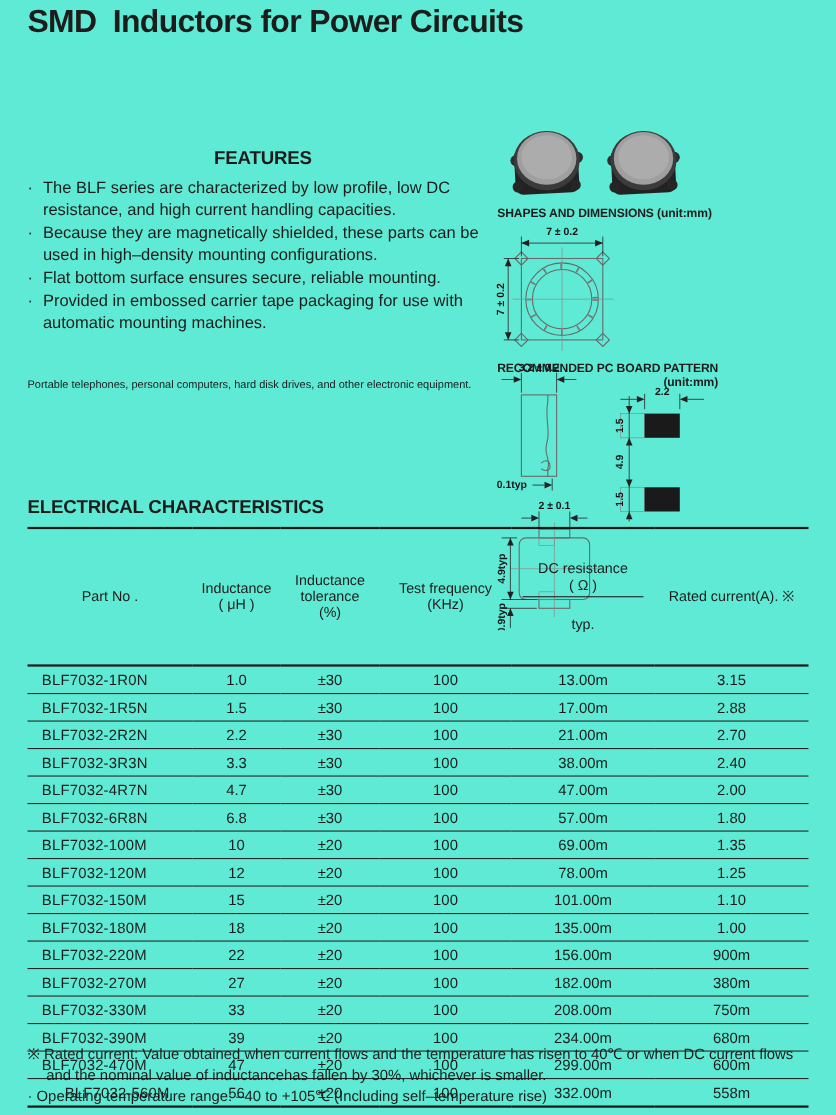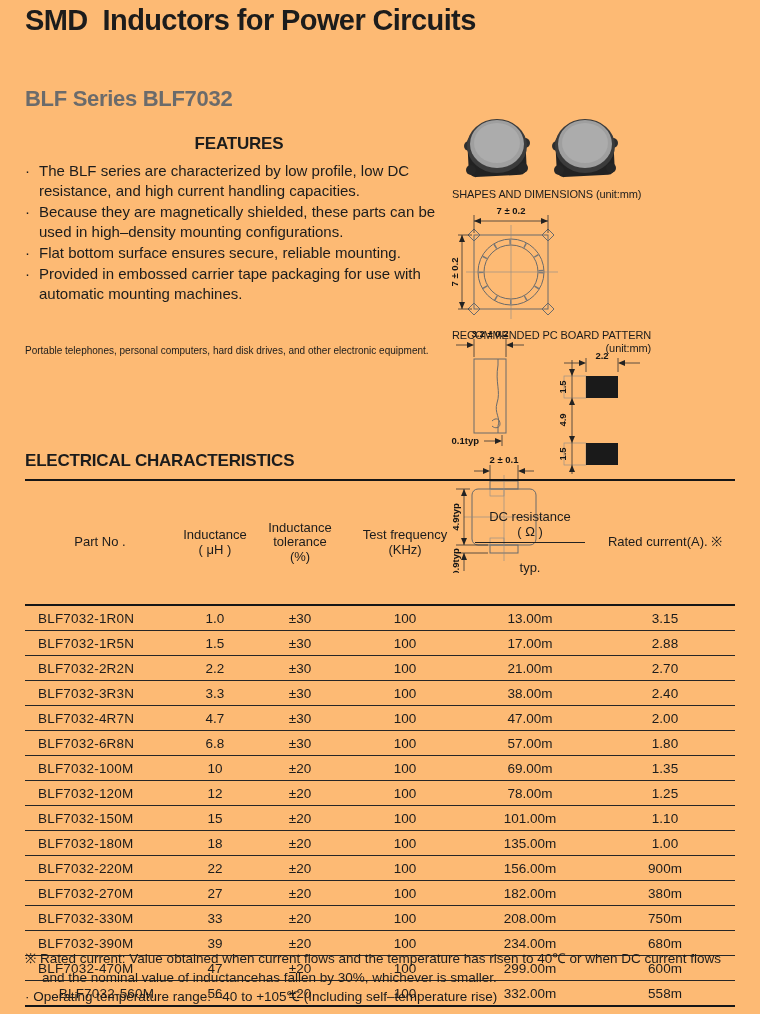--- a/index.html
+++ b/index.html
@@ -1,39 +1,39 @@
 <!DOCTYPE html>
 <html><head>
 <meta charset="utf-8">
 <style>
   html,body { margin:0; padding:0; background:#e8e8e8; }
   #page {
     position:relative; width:760px; height:1014px; margin:0 auto;
-    background:#fdba74; color:#1c1c1c;
+    background:#5eead4; color:#1c1c1c;
     font-family:"Liberation Sans", sans-serif;
     overflow:hidden;
   }
   .title {
     position:absolute; left:25px; top:4px;
     font-size:29px; font-weight:bold; letter-spacing:-0.6px; white-space:pre;
   }
   .series {
     position:absolute; left:25px; top:86px;
     font-size:22px; font-weight:bold; color:#6b6b6b; letter-spacing:-0.3px;
   }
   .section-h { font-size:17px; font-weight:bold; letter-spacing:-0.2px;text-align:center; }
   .features { position:absolute; left:25px; top:134px; width:428px; }
   .feature-list { margin-top:7px; }
   .feature-item { display:flex; font-size:15px; line-height:20px; margin-bottom:1px; }
   .feature-item .bullet { flex:none; width:14px; }
   .applications { position:absolute; left:25px; top:332px; width:432px; }
   .app-text { font-size:10px; line-height:20px; margin-top:9px; }
 
   .photos { position:absolute; left:458px; top:110px; display:flex; gap:10px; }
-  .mini-h { font-size:11px; font-weight:normal; letter-spacing:-0.1px; }
+  .mini-h { font-size:11px; font-weight:bold; letter-spacing:-0.1px; }
   .shapes-h { position:absolute; left:452px; top:188px; }
   .dims-row { position:absolute; left:448px; top:201px; display:flex;flex-direction:column; }
   .pcb-h { position:absolute; left:452px; top:329px; line-height:13px;text-align:right; }
   .pcb-svg { position:absolute; left:538px; top:350px; }
 
   svg .outline { stroke:#6a6a6a; stroke-width:1; fill:none; }
   svg .thin   { stroke:#8a8a8a; stroke-width:0.6; fill:none; }
   svg .dim    { stroke:#333; stroke-width:0.8; fill:none; }
   svg .head   { fill:#222; stroke:none; }
   svg .dim-label { font-family:"Liberation Sans",sans-serif; font-size:9.5px; font-weight:bold; fill:#151515; }
@@ -57,21 +57,20 @@
   .notes { position:absolute; left:25px; top:949px; width:712px; font-size:13.5px; line-height:19px; }
   .note-cont { padding-left:17px; }
   .note2 { margin-top:0; }
 </style>
 </head>
 <body>
 
 <div id="page">
 
   <div class="title">SMD  Inductors for Power Circuits</div>
-  <div class="series">BLF Series BLF7032</div>
 
   <div class="features">
     <div class="section-h">FEATURES</div>
     <div class="feature-list">
         <div class="feature-item">
           <span class="bullet">·</span>
           <span>The BLF series are characterized by low profile, low DC resistance, and high current handling capacities.</span>
         </div>
         <div class="feature-item">
           <span class="bullet">·</span>

